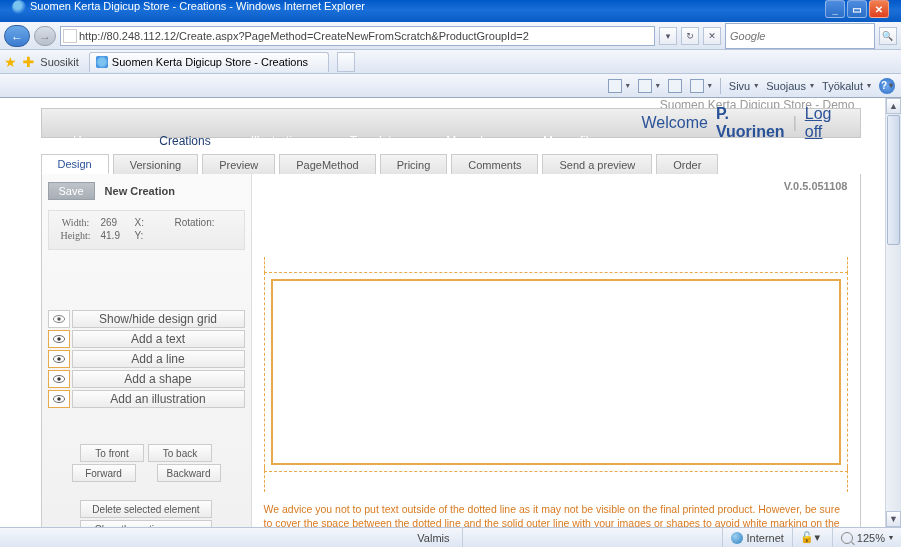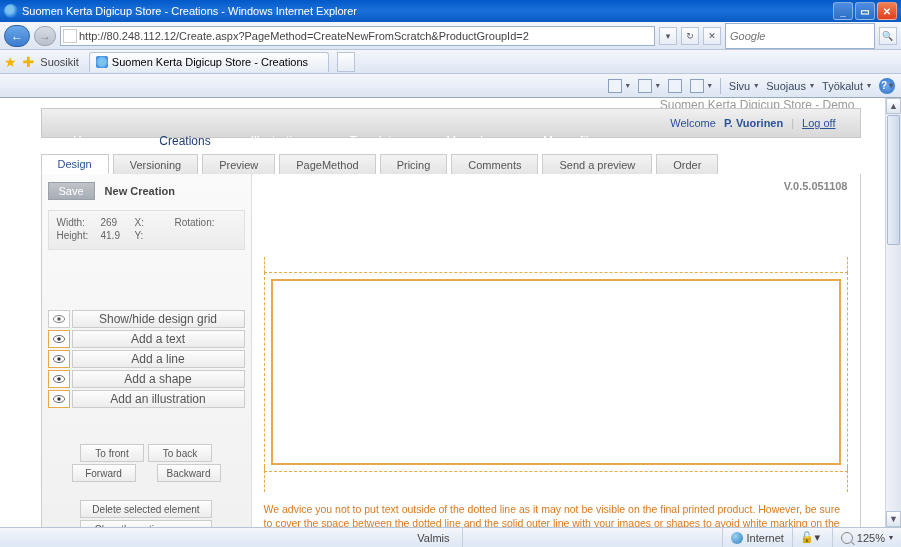--- a/index.html
+++ b/index.html
@@ -1,19 +1,19 @@
 <!DOCTYPE html>
 <html><head>
 <meta charset="utf-8">
 <style>
 * { margin: 0; padding: 0; box-sizing: border-box; font-family: Tahoma, Arial, sans-serif; }
 body { background: #fff; font-size: 11px; overflow: hidden; }
 
 
-.titlebar { background: linear-gradient(to bottom, #0058c8, #1a6fd8 45%, #0a5bc4); height: 22px; display: flex; align-items: center; padding: 0 4px; color: #fff; font-size: 11px; }
+.titlebar { background: linear-gradient(to bottom, #0058c8, #1a6fd8 45%, #0a5bc4); height: 22px; display: flex; align-items: flex-start; padding: 0 12px; color: #fff; font-size: 11px; }
 .titlebar .ie-icon { width: 14px; height: 14px; margin-right: 4px; background: radial-gradient(circle at 40% 40%, #7cc4f0 30%, #1a6fd8 70%); border-radius: 50%; }
 .titlebar .title-text { flex: 1; }
 .titlebar .win-btns { display: flex; gap: 2px; }
 .titlebar .win-btn { width: 20px; height: 18px; border: 1px solid #fff6; border-radius: 3px; display: flex; align-items: center; justify-content: center; font-size: 10px; font-weight: bold; }
 .titlebar .win-btn.min { background: linear-gradient(#4e8de0, #2b6fc9); }
 .titlebar .win-btn.max { background: linear-gradient(#4e8de0, #2b6fc9); }
 .titlebar .win-btn.close { background: linear-gradient(#f08050, #e04020); }
 
 
 .navrow { background: linear-gradient(#f4f6fb, #dde6f3); height: 28px; display: flex; align-items: center; padding: 0 4px; gap: 4px; border-bottom: 1px solid #b8c4d8; }
@@ -49,39 +49,39 @@
 .viewport .vscroll .arrow { height: 16px; display: flex; align-items: center; justify-content: center; font-size: 9px; color: #556; background: linear-gradient(#fdfdfe, #dfe6f0); border: 1px solid #b8c4d8; }
 .viewport .vscroll .thumb { position: absolute; top: 17px; left: 1px; right: 1px; height: 130px; background: linear-gradient(to right, #e8eef7, #ccd8ea); border: 1px solid #a8b8d0; border-radius: 2px; }
 
 .page { margin: 0 auto; width: 820px; padding-top: 0; }
 .demobar { text-align: right; color: #999; font-size: 12px; padding: 0 6px 4px; height: 10px; overflow: hidden; }
 
 
 .mainnav { height: 30px; background: linear-gradient(#f0f0f0, #d8d8d8); display: flex; border: 1px solid #c8c8c8; }
 .mainnav .navlink { flex: 0 0 auto; width: 96px; display: flex; align-items: center; justify-content: center; color: #fff; font-size: 12px; background: linear-gradient(#3a68b0, #2a5298); border-right: 1px solid #1e3c72; cursor: pointer; margin-top: 32px; }
 .mainnav .navlink.active { background: linear-gradient(#f8f8f8, #e4e4e4); color: #1e3c72; font-weight: normal; border-right: 1px solid #c8c8c8; }
-.mainnav .welcome { flex: 1; display: flex; align-items: center; justify-content: flex-end; padding: 0 24px; gap: 8px; color: #2a5298; font-size: 11px; }
+.mainnav .welcome { flex: 1; display: flex; align-items: center; justify-content: flex-end; padding: 0 24px; gap: 8px; color: #2a5298; font-size: 16px; }
 .mainnav .welcome .uname { font-weight: bold; }
 .mainnav .welcome .sep2 { color: #bbb; }
 .mainnav .welcome .logoff { text-decoration: underline; color: #2a5298; }
 
 
 .subtabs { margin-top: 16px; display: flex; gap: 4px; }
 .subtabs .stab { background: linear-gradient(#f4f4f4, #e4e4e4); border: 1px solid #ccc; border-bottom: none; height: 20px; padding: 0 16px; display: flex; align-items: center; color: #555; font-size: 11px; cursor: pointer; }
 .subtabs .stab.first { background: #fff; border: 1px solid #ccc; border-bottom-color: #fff; color: #2a5298; }
 
 
 .workarea { display: flex; border: 1px solid #ccc; border-top: none; min-height: 390px; }
 .leftpanel { width: 210px; background: linear-gradient(#fafafa, #f0f0f0); border-right: 1px solid #ddd; padding: 8px 6px; }
 .leftpanel .toprow { display: flex; align-items: center; gap: 10px; margin-bottom: 10px; }
 .leftpanel .savebtn { background: linear-gradient(#c0c4ca, #a8aeb6); color: #fff; border: 1px solid #9aa0a8; padding: 2px 10px; font-size: 11px; cursor: pointer; }
 .leftpanel .newcr { color: #444; font-weight: bold; font-size: 11px; }
 .leftpanel .dims { background: linear-gradient(#f6f6f6, #ececec); border: 1px solid #e0e0e0; padding: 6px 8px; font-size: 10px; color: #666; margin-bottom: 60px; }
 .leftpanel .dims .drow { display: flex; gap: 6px; margin-bottom: 2px; }
-.leftpanel .dims .dlbl { width: 38px; text-align: left; }
+.leftpanel .dims .dlbl { width: 38px; text-align: center; font-family: Liberation Serif, serif; }
 .leftpanel .dims .dval { width: 28px; }
 .leftpanel .dims .dlbl2 { width: 14px; }
 .leftpanel .dims .rot { margin-left: 20px; }
 .leftpanel .toolrow { display: flex; align-items: center; margin-bottom: 2px; }
 .leftpanel .eye { width: 22px; height: 18px; border: 1px solid #e8a94a; background: #fff; display: flex; align-items: center; justify-content: center; margin-right: 2px; }
 .leftpanel .eye.top { border-color: #ccc; }
 .leftpanel .eye svg { width: 14px; height: 10px; }
 .leftpanel .toolbtn { flex: 1; height: 18px; background: linear-gradient(#fdfdfd, #ececec); border: 1px solid #ccc; display: flex; align-items: center; justify-content: center; color: #555; font-size: 12px; cursor: pointer; }
 .leftpanel .pairrow { display: flex; gap: 4px; margin-top: 36px; justify-content: center; }
 .leftpanel .pairrow2 { display: flex; gap: 21px; margin-top: 2px; justify-content: center; }

